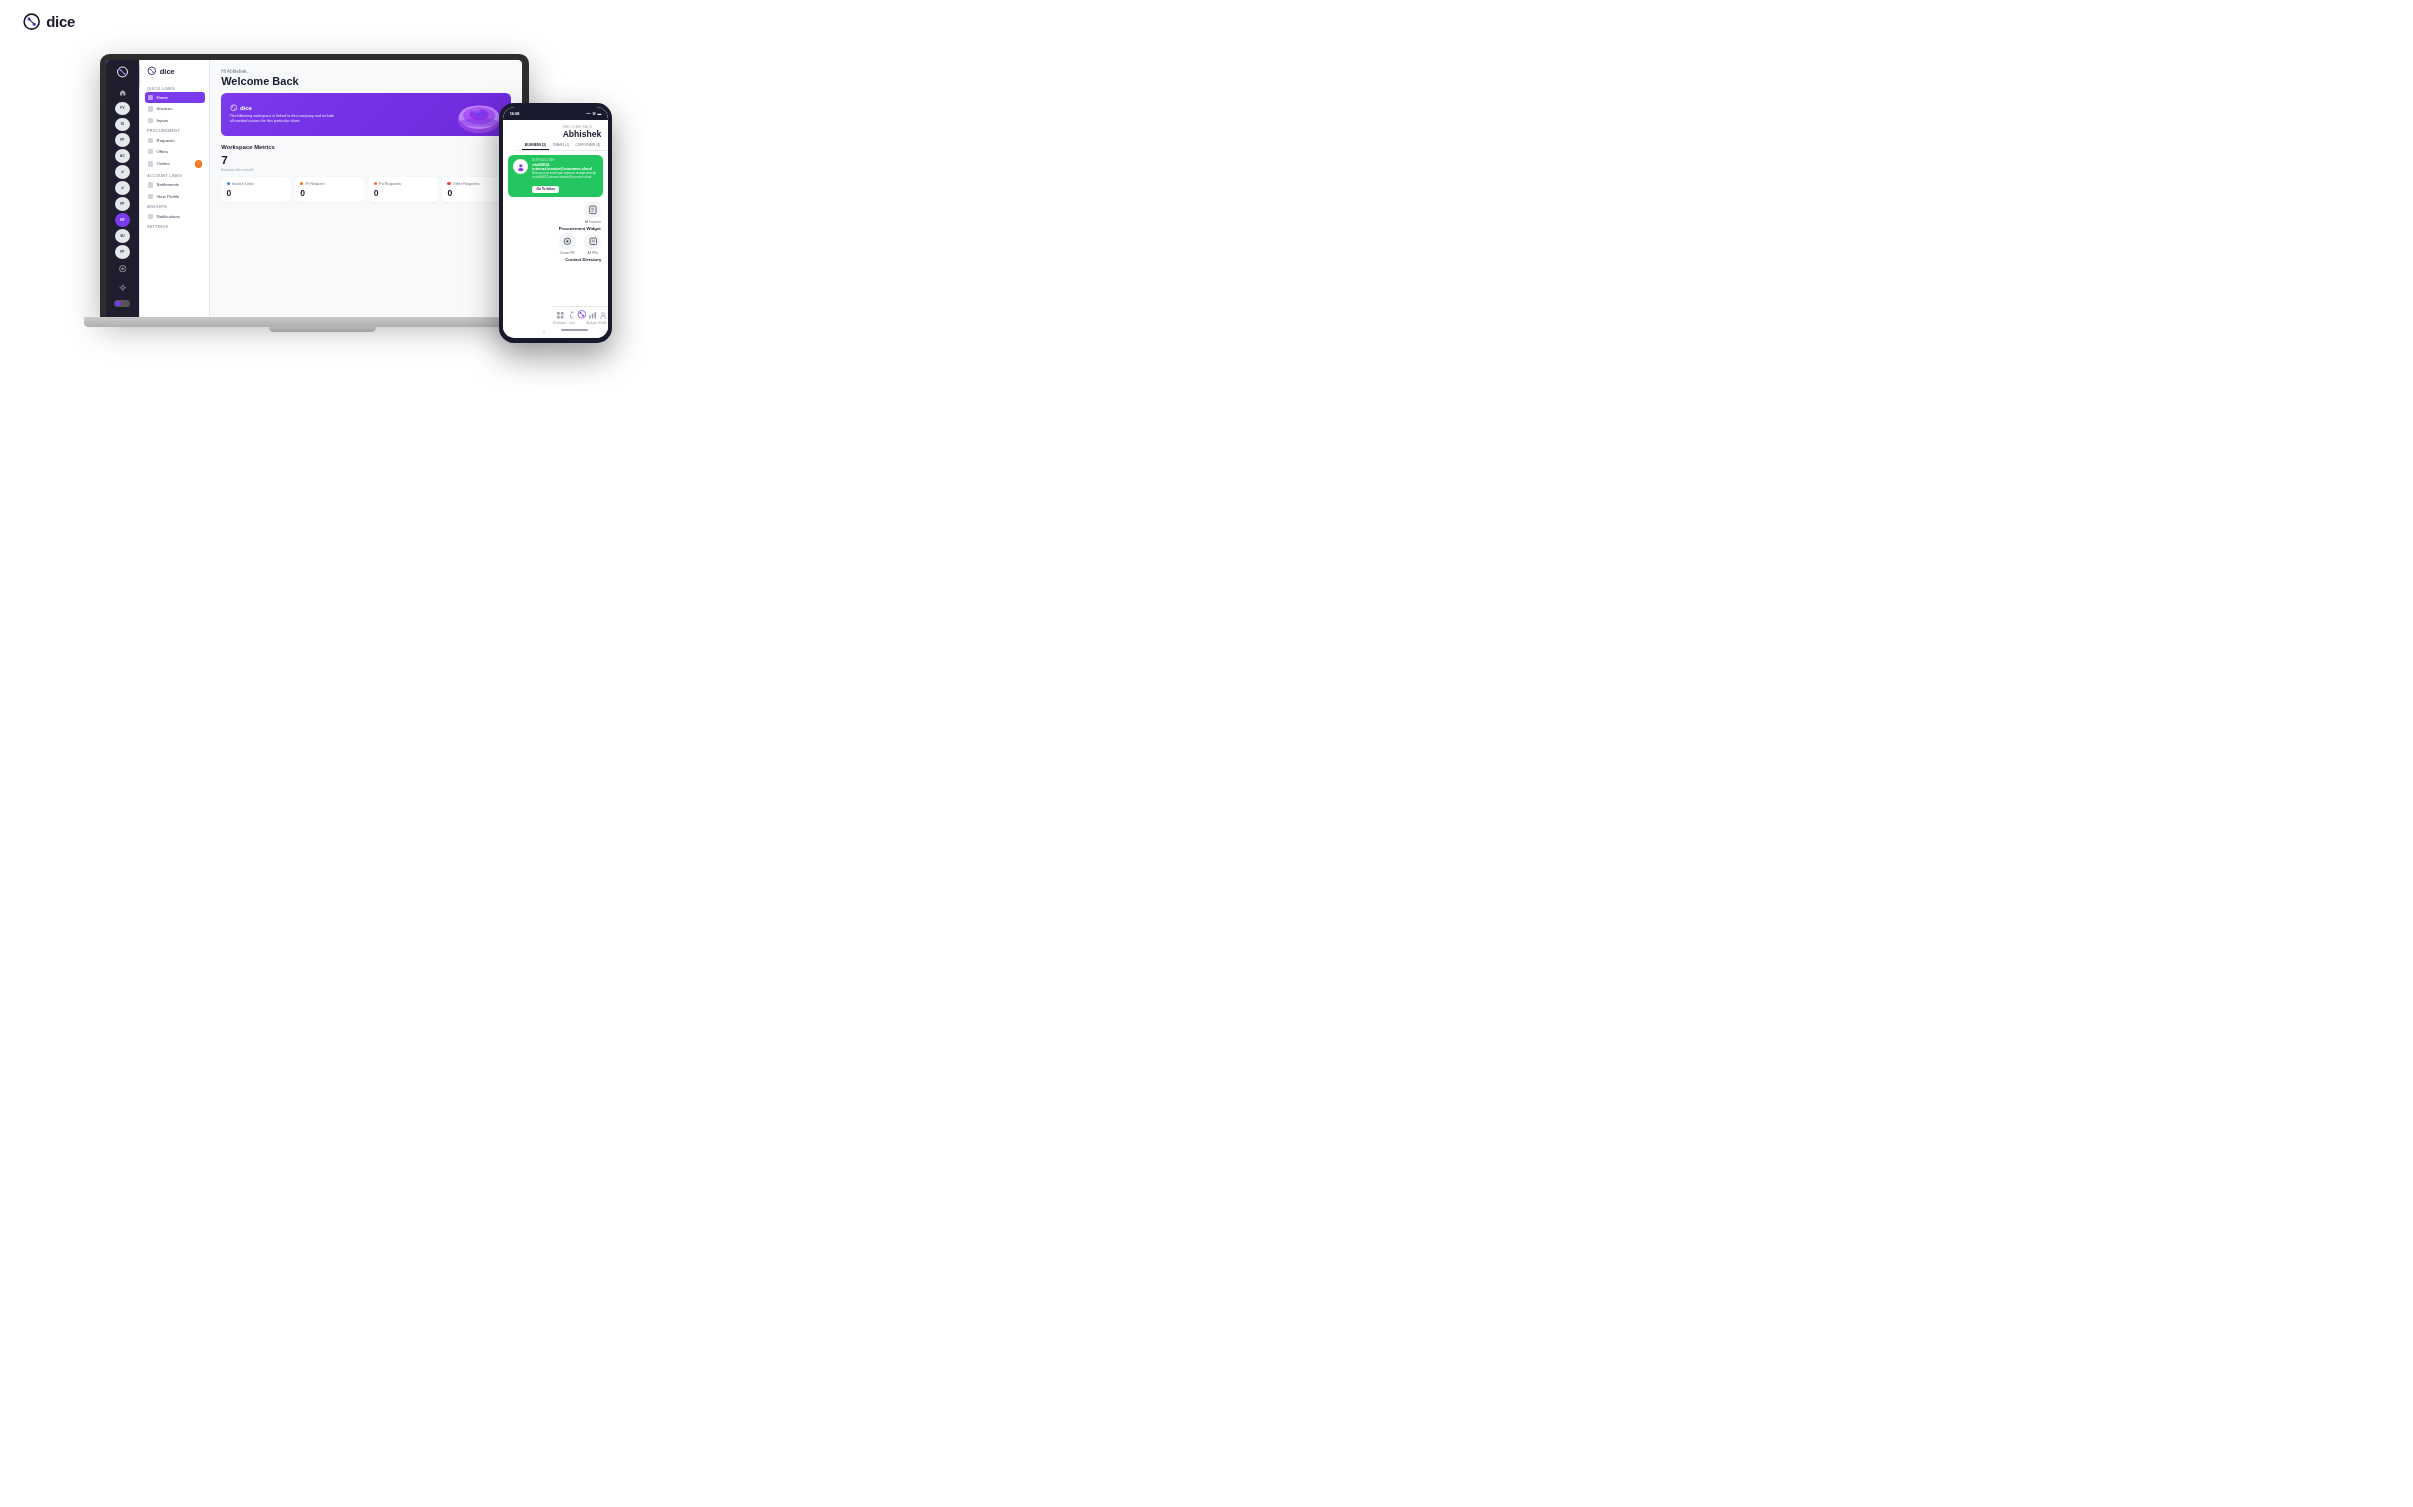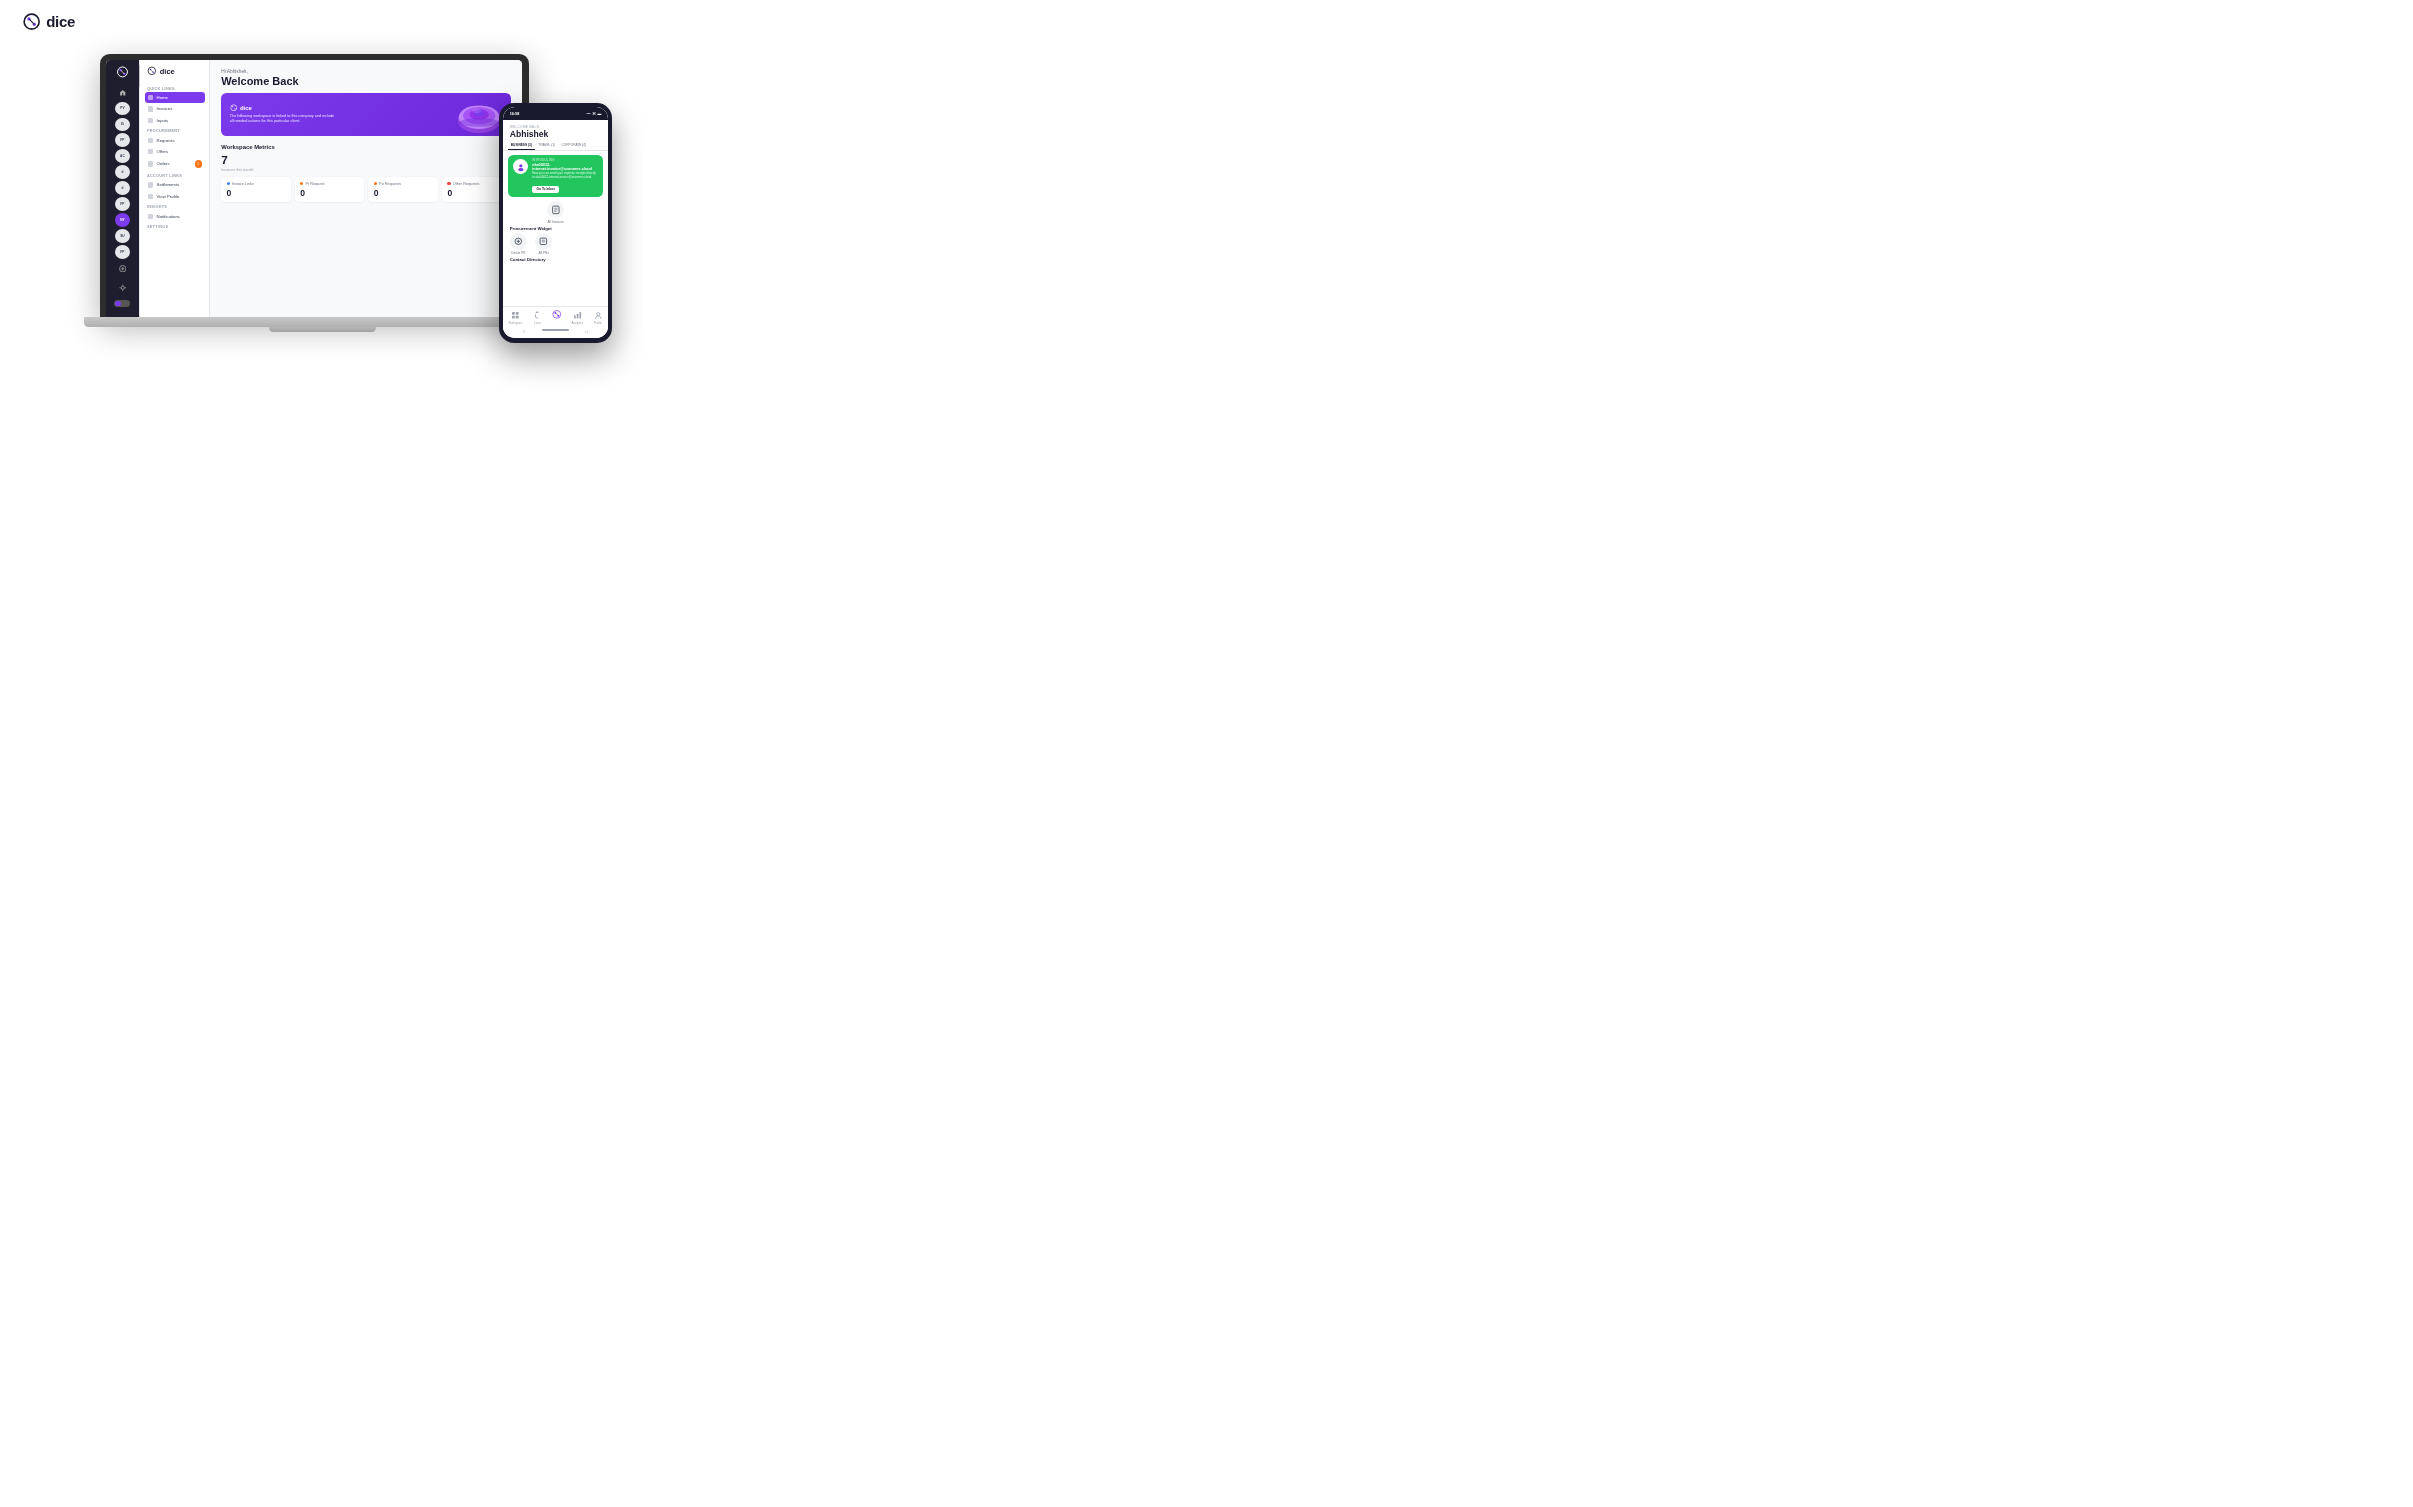--- a/index.html
+++ b/index.html
@@ -390,20 +390,21 @@
       color: white;
     }
 
     
     .phone-content {
       flex: 1;
       background: white;
       overflow: hidden;
       display: flex;
       flex-direction: column;
+      align-items: flex-end;
     }
     .phone-header {
       background: white;
       padding: 4.3px 6.4px 2.1px;
     }
     .phone-welcome-small {
       font-size: 3.2px;
       color: #9ca3af;
       letter-spacing: 0.3px;
       text-transform: uppercase;

